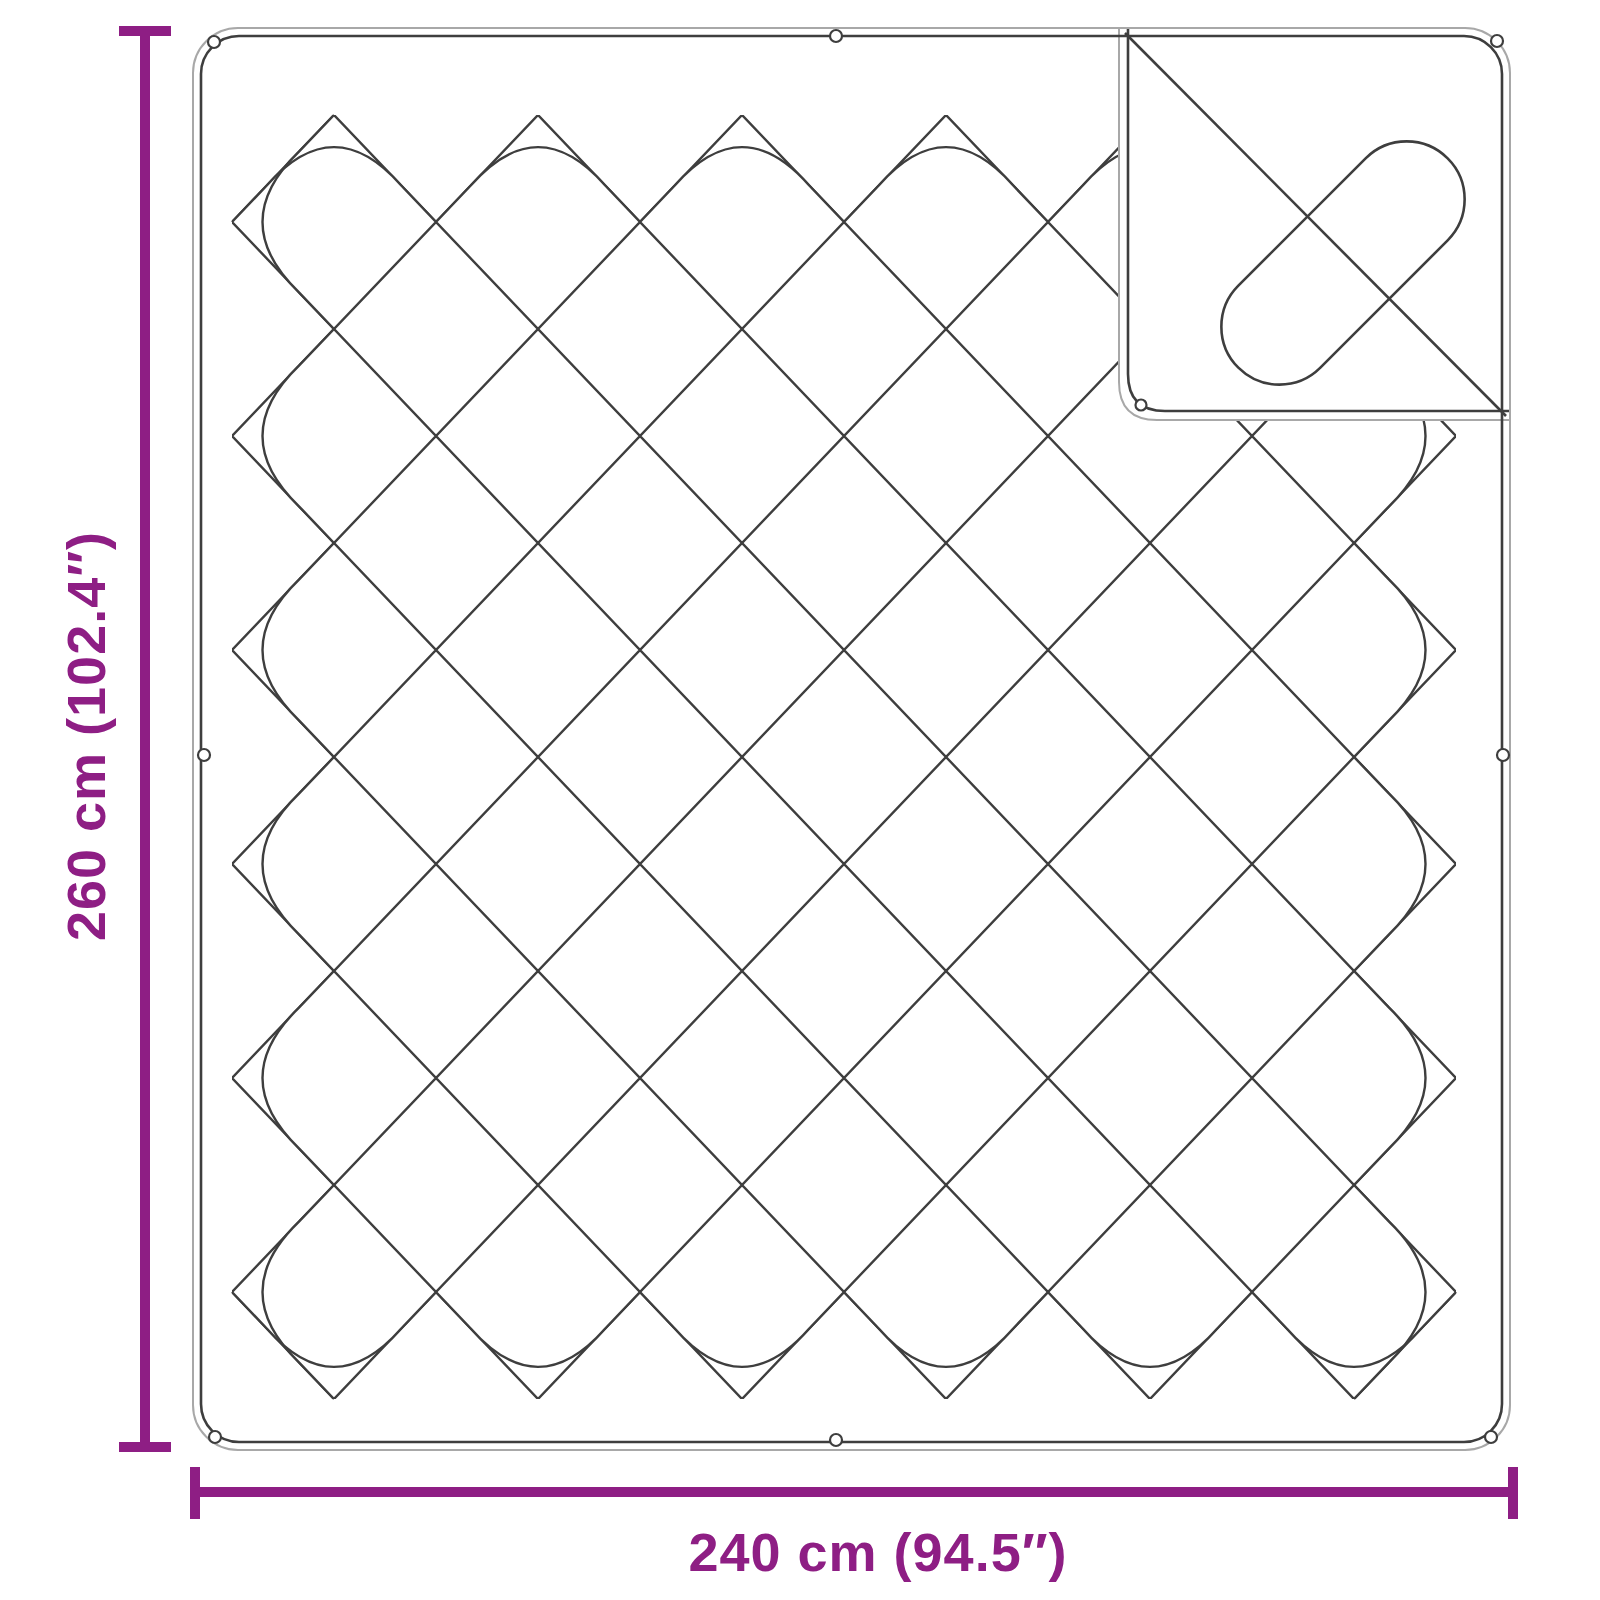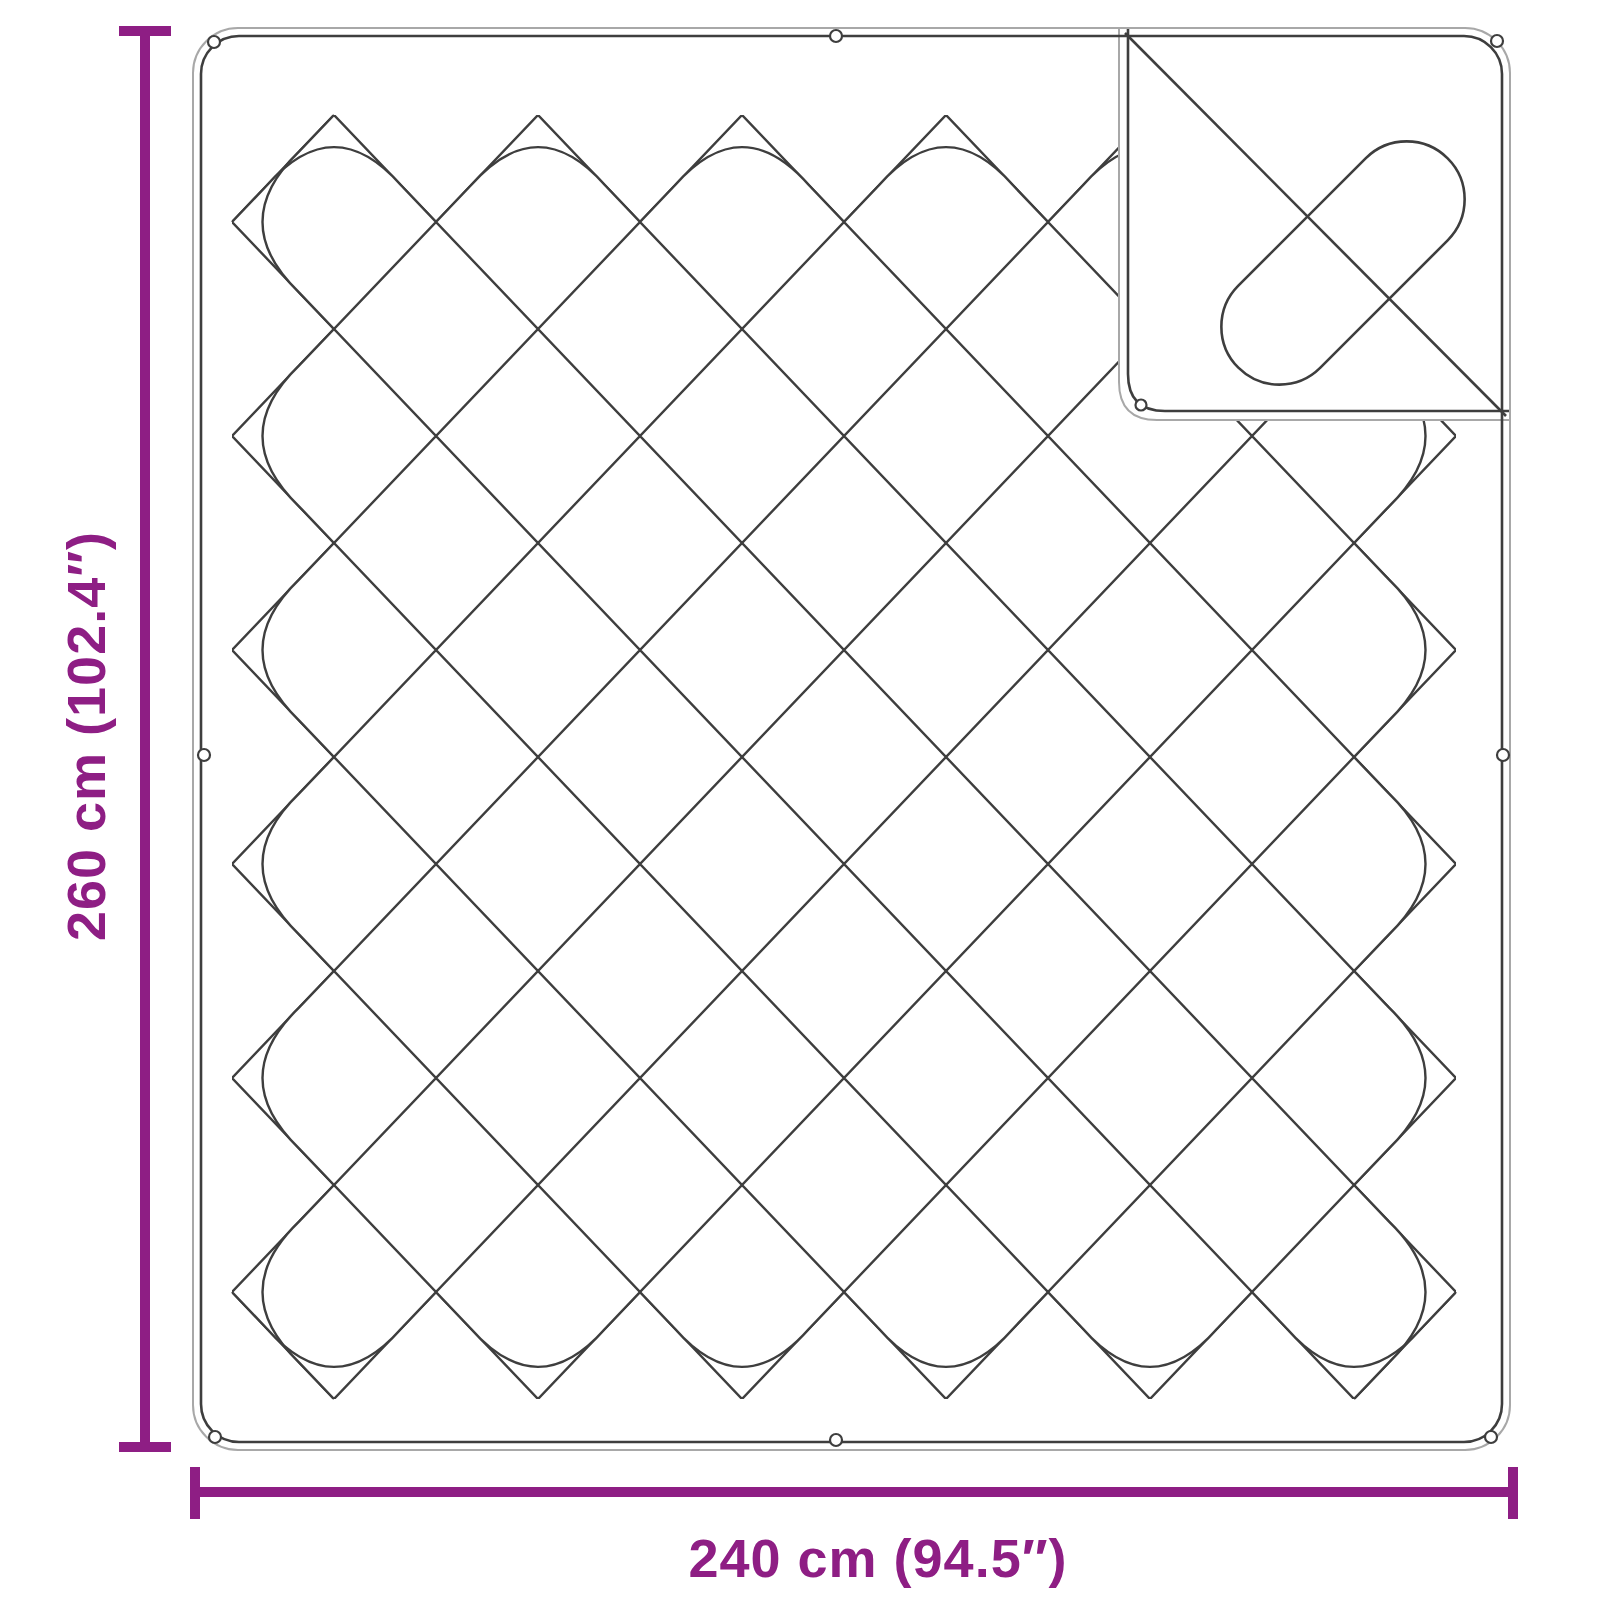--- a/index.html
+++ b/index.html
@@ -135,14 +135,14 @@
     <rect x="119" y="1442" width="52" height="10" class="acc"></rect>
   </g>
   <g>
     <rect x="190" y="1467" width="10" height="52" class="acc"></rect>
     <rect x="195" y="1487" width="1318" height="10" class="acc"></rect>
     <rect x="1508" y="1467" width="10" height="52" class="acc"></rect>
   </g>
 </svg>
 
 <div class="dim-label vertical" style="left:-214px;top:701px;">260 cm (102.4″)</div>
-<div class="dim-label" style="left:578px;top:1517px;margin-top:6px;">240 cm (94.5″)</div>
+<div class="dim-label" style="left:578px;top:1517px;">240 cm (94.5″)</div>
 </div>
 
 </body></html>

